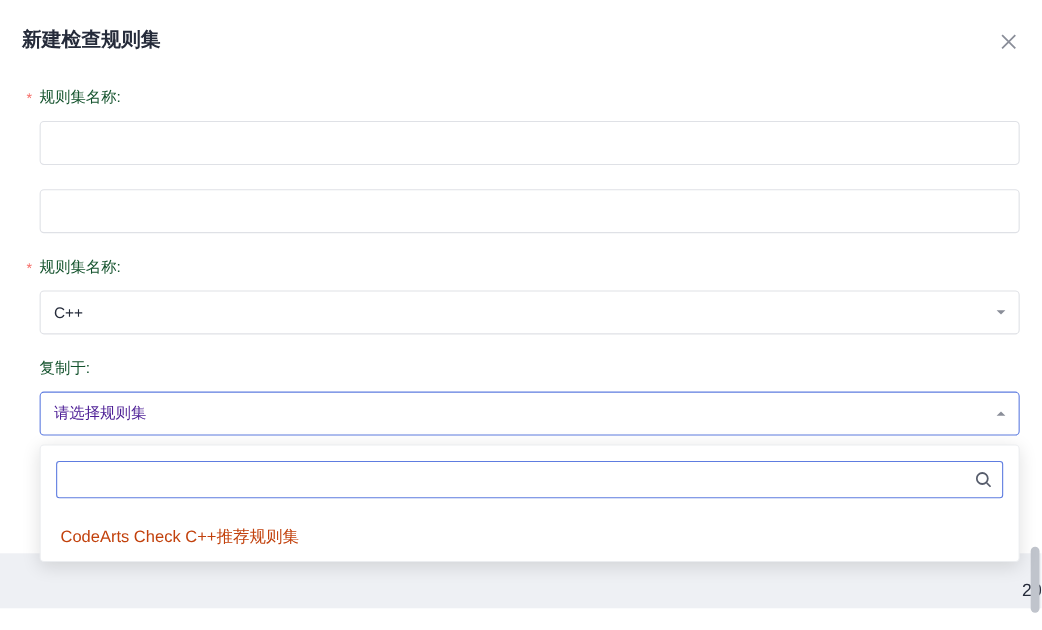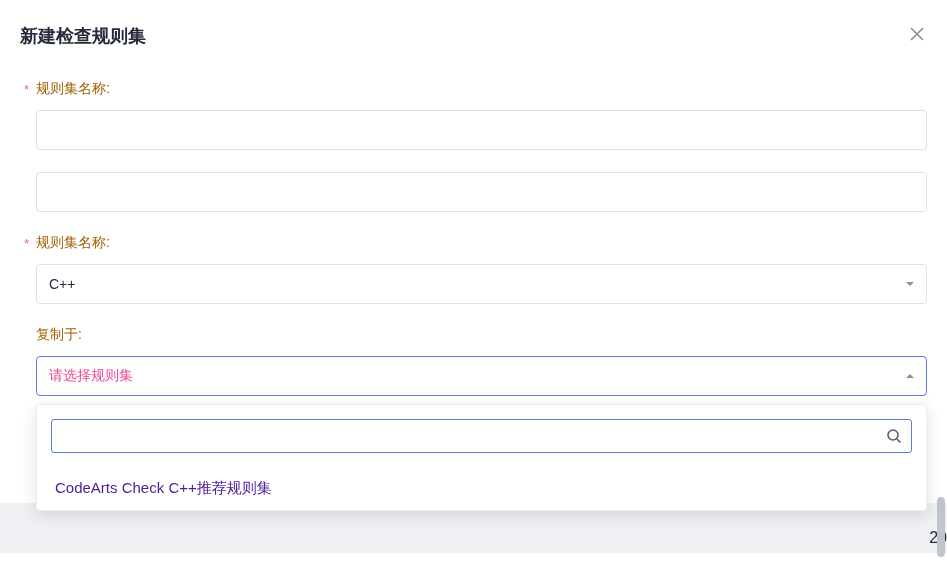--- a/index.html
+++ b/index.html
@@ -11,21 +11,21 @@
       overflow: hidden;
       position: relative;
     }
     .modal {
       padding: 24px 20px;
       position: relative;
     }
     .modal-header {
       display: flex;
       justify-content: space-between;
-      align-items: flex-start;
+      align-items: flex-end;
       margin-bottom: 32px;
     }
     .modal-title {
       font-size: 18px;
       font-weight: 700;
       color: #252b3a;
     }
     .close-btn {
       width: 20px;
       height: 20px;
@@ -35,21 +35,21 @@
       align-items: center;
       justify-content: center;
     }
     .close-btn svg { width: 16px; height: 16px; }
     .form-group {
       margin-bottom: 22px;
       padding-left: 16px;
     }
     .form-label {
       font-size: 14px;
-      color: #a16207;
+      color: #14532d;
       margin-bottom: 12px;
       display: block;
       position: relative;
     }
     .form-label.required::before {
       content: "*";
       color: #f66f6a;
       position: absolute;
       left: -12px;
       top: 2px;
@@ -78,21 +78,21 @@
       padding: 0 36px 0 12px;
       font-size: 14px;
       color: #252b3a;
       outline: none;
       background: #fff;
       cursor: pointer;
       display: flex;
       align-items: center;
     }
     .select-input.open { border-color: #5e7ce0; }
-    .select-input.placeholder { color: #ec4899; }
+    .select-input.placeholder { color: #4c1d95; }
     .select-caret {
       position: absolute;
       right: 12px;
       top: 50%;
       transform: translateY(-50%);
       color: #8a8e99;
       pointer-events: none;
     }
     .select-caret svg { width: 10px; height: 10px; display: block; }
     .select-caret.up svg { transform: rotate(180deg); }
@@ -126,21 +126,21 @@
       position: absolute;
       right: 10px;
       top: 50%;
       transform: translateY(-50%);
       color: #575d6c;
     }
     .search-icon svg { width: 16px; height: 16px; display: block; }
     .option-item {
       padding: 12px 4px;
       font-size: 15px;
-      color: #4c1d95;
+      color: #c2410c;
       cursor: pointer;
     }
     .bg-footer {
       position: absolute;
       left: 0;
       right: 0;
       bottom: 20px;
       height: 50px;
       background: #eef0f4;
       z-index: -1;

